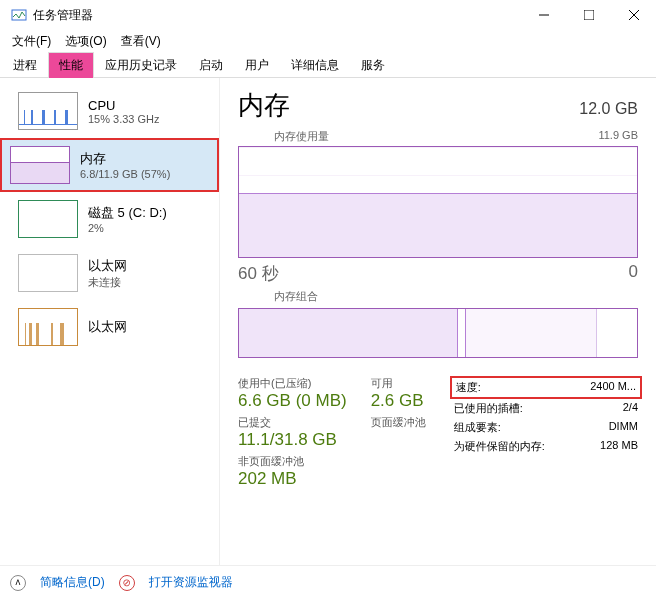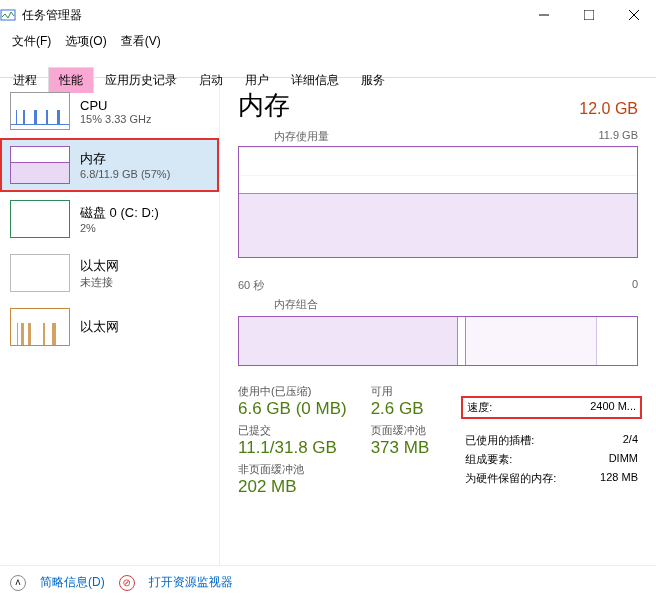--- a/index.html
+++ b/index.html
@@ -1,72 +1,72 @@
 <!DOCTYPE html>
 <html><head>
 <meta charset="utf-8">
 <style>
 * { margin: 0; padding: 0; box-sizing: border-box; font-family: "Microsoft YaHei", "Segoe UI", sans-serif; }
 body { width: 656px; height: 599px; background: #fff; display: flex; flex-direction: column; font-size: 12px; color: #000; overflow: hidden; }
 
-.titlebar { height: 30px; display: flex; align-items: center; padding-left: 0; }
+.titlebar { height: 30px; display: flex; align-items: center; padding-left: 11px; }
 .titlebar .icon { width: 16px; height: 16px; margin-right: 6px; display: inline-flex; align-items: center; justify-content: center; }
 .titlebar .title { flex: 1; font-size: 12px; }
 .winbtns { display: flex; }
 .winbtn { width: 45px; height: 30px; display: flex; align-items: center; justify-content: center; }
 .winbtn svg { width: 10px; height: 10px; }
 
 .menubar { height: 22px; display: flex; align-items: center; gap: 2px; padding: 0 6px; font-size: 12px; }
 .menuitem { padding: 2px 6px; }
 
 .tabbar { height: 26px; display: flex; align-items: flex-end; border-bottom: 1px solid #ddd; padding: 0 2px; }
-.tab { padding: 4px 10px; font-size: 12px; border: 1px solid transparent; border-bottom: none; position: relative; top: 16px; }
-.tab.active { border-color: #ddd; background: #f9a8d4; }
+.tab { padding: 4px 10px; font-size: 12px; border: 1px solid transparent; border-bottom: none; position: relative; top: 1px; }
+.tab.active { border-color: #ddd; background: #ec4899; }
 
 .body { flex: 1; display: flex; min-height: 0; }
 
 .sidebar { width: 220px; border-right: 1px solid #eee; display: flex; flex-direction: column; padding-top: 6px; overflow: hidden; }
-.side-item { display: flex; align-items: center; gap: 10px; padding: 8px 10px; cursor: pointer; }
+.side-item { display: flex; align-items: center; gap: 10px; padding: 8px 18px; cursor: pointer; }
 .side-item.selected { background: #d6e8f6; border: 2px solid #e03030; padding: 6px 8px; }
 .side-thumb { width: 60px; height: 38px; border: 1px solid #999; background: #fff; flex-shrink: 0; position: relative; overflow: hidden; }
 .side-text .t1 { font-size: 13px; }
 .side-text .t2 { font-size: 11px; color: #555; }
 
 .thumb-cpu::after { content: ""; position: absolute; bottom: 4px; left: 0; right: 0; height: 14px; background: linear-gradient(to right, transparent 0 8%, #3a72d6 8% 10%, transparent 10% 20%, #3a72d6 20% 24%, transparent 24% 40%, #3a72d6 40% 45%, transparent 45% 60%, #3a72d6 60% 63%, transparent 63% 80%, #3a72d6 80% 84%, transparent 84%); opacity: .9; border-bottom: 1px solid #3a72d6; }
 .thumb-mem { border-color: #9b59b6; }
 .thumb-mem::before { content: ""; position: absolute; left: 0; right: 0; top: 42%; height: 58%; background: #e9d9f4; border-top: 1px solid #9b59b6; }
 .thumb-disk { border-color: #2e8b57; }
 .thumb-eth { border-color: #bbb; }
 .thumb-eth2 { border-color: #c88a3a; }
 .thumb-eth2::after { content: ""; position: absolute; left: 0; right: 0; bottom: 0; height: 60%; background: linear-gradient(to right, transparent 0 10%, #c88a3a 10% 12%, transparent 12% 18%, #c88a3a 18% 22%, transparent 22% 30%, #c88a3a 30% 35%, transparent 35% 55%, #c88a3a 55% 58%, transparent 58% 70%, #c88a3a 70% 78%, transparent 78%); opacity: .8; }
 
 .main { flex: 1; padding: 10px 18px; display: flex; flex-direction: column; min-width: 0; }
 .mhead { display: flex; align-items: baseline; justify-content: space-between; }
 .mhead h1 { font-size: 26px; font-weight: 400; }
-.mhead .total { font-size: 16px; color: #c2410c; }
+.mhead .total { font-size: 16px; color: #404040; }
 
 .chart-label { font-size: 11px; color: #666; display: flex; justify-content: space-between; margin-top: 6px; margin-left: 36px; }
 .usage-chart { height: 112px; border: 1px solid #9b59b6; margin-top: 2px; position: relative; background: #fff; }
 .usage-chart .fill { position: absolute; left: 0; right: 0; top: 42%; bottom: 0; background: #f0e4f9; border-top: 1px solid #b57fd6; }
 .usage-chart .grid { position: absolute; inset: 0; background-image: linear-gradient(#eee3f5 1px, transparent 1px); background-size: 100% 28px; opacity: .5; }
-.axis { font-size: 11px; color: #666; display: flex; justify-content: space-between; margin-top: 20px; }
+.axis { font-size: 17px; color: #666; display: flex; justify-content: space-between; margin-top: 4px; }
 
 .comp-chart { height: 50px; border: 1px solid #9b59b6; margin-top: 4px; display: flex; }
 .comp-chart .seg { height: 100%; }
 .seg-used { background: #f0e4f9; border-right: 1px solid #b57fd6; }
 .seg-mod { border-right: 1px solid #b57fd6; }
 .seg-standby { background: #faf5fd; border-right: 1px solid #d9c2ea; }
 
-.stats { display: flex; margin-top: 18px; gap: 36px; }
+.stats { display: flex; margin-top: 18px; gap: 28px; }
 .stats-left { display: grid; grid-template-columns: auto auto; gap: 4px 24px; }
 .stats-left .lbl { font-size: 11px; color: #555; }
 .stats-left .val { font-size: 17px; color: #4d7c0f; }
 .stats-right { flex: 1; font-size: 11px; }
 .stats-right .row { display: flex; justify-content: space-between; padding: 2px 0; }
-.stats-right .row.hl { border: 2px solid #e03030; padding: 2px 4px; margin: 12px -4px; }
+.stats-right .row.hl { border: 2px solid #e03030; padding: 2px 4px; margin: 0 -4px; }
 
 .footer { height: 34px; border-top: 1px solid #eee; display: flex; align-items: center; gap: 14px; padding: 0 10px; font-size: 12px; }
 .footer .link { color: #0066cc; display: flex; align-items: center; gap: 4px; }
 .circ { width: 16px; height: 16px; border: 1px solid #888; border-radius: 50%; display: inline-flex; align-items: center; justify-content: center; font-size: 10px; }
 .nope { color: #d04040; border-color: #d04040; }
 </style>
 </head>
 <body>
 
 <div class="titlebar">
@@ -125,21 +125,21 @@
     <div class="side-item selected">
       <div class="side-thumb thumb-mem"></div>
       <div class="side-text">
           <div class="t1">内存</div>
           <div class="t2">6.8/11.9 GB (57%)</div>
         </div>
     </div>
     <div class="side-item">
       <div class="side-thumb thumb-disk"></div>
       <div class="side-text">
-          <div class="t1">磁盘 0 (C: D:)</div>
+          <div class="t1">磁盘 5 (C: D:)</div>
           <div class="t2">2%</div>
         </div>
     </div>
     <div class="side-item">
       <div class="side-thumb thumb-eth"></div>
       <div class="side-text">
           <div class="t1">以太网</div>
           <div class="t2">未连接</div>
         </div>
     </div>
@@ -189,21 +189,20 @@
         <div>
             <div class="lbl">可用</div>
             <div class="val">2.6 GB</div>
           </div>
         <div>
             <div class="lbl">已提交</div>
             <div class="val">11.1/31.8 GB</div>
           </div>
         <div>
             <div class="lbl">页面缓冲池</div>
-            <div class="val">373 MB</div>
           </div>
         <div>
             <div class="lbl">非页面缓冲池</div>
             <div class="val">202 MB</div>
           </div>
       </div>
       <div class="stats-right">
         <div class="row hl">
             <span>速度:</span>
             <span>2400 M...</span>

